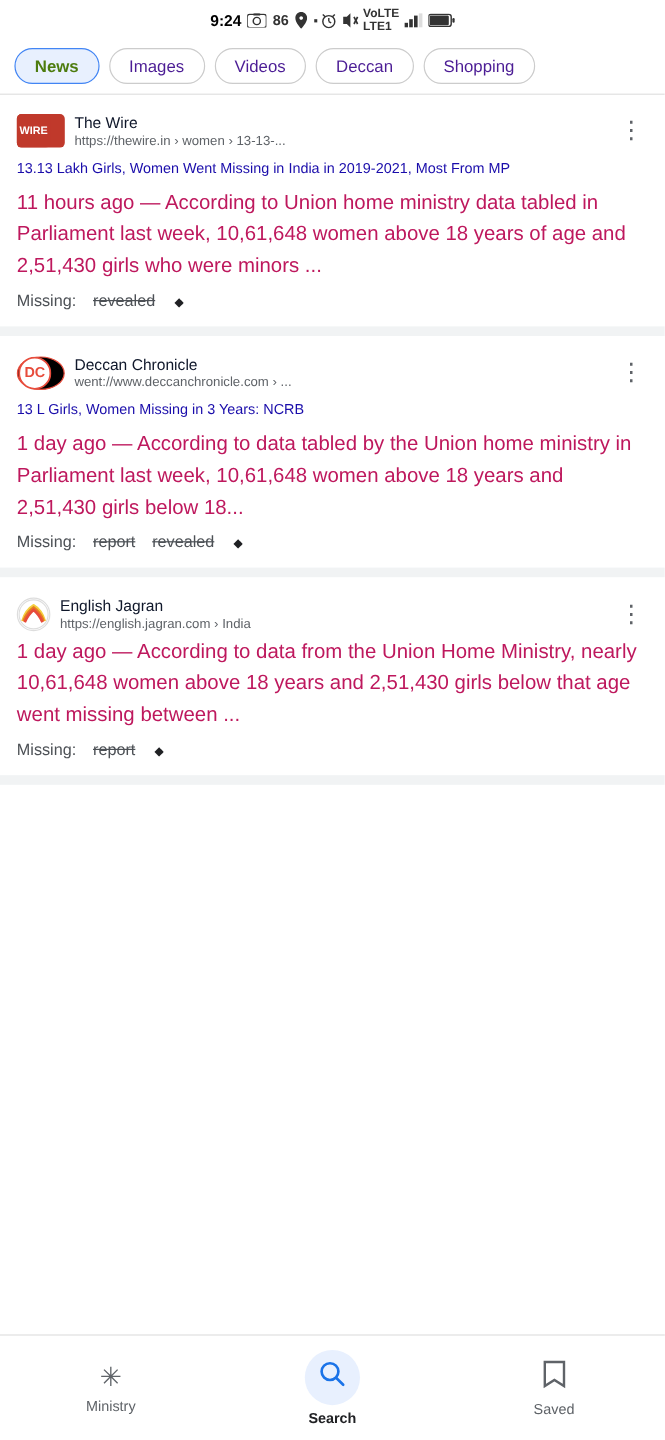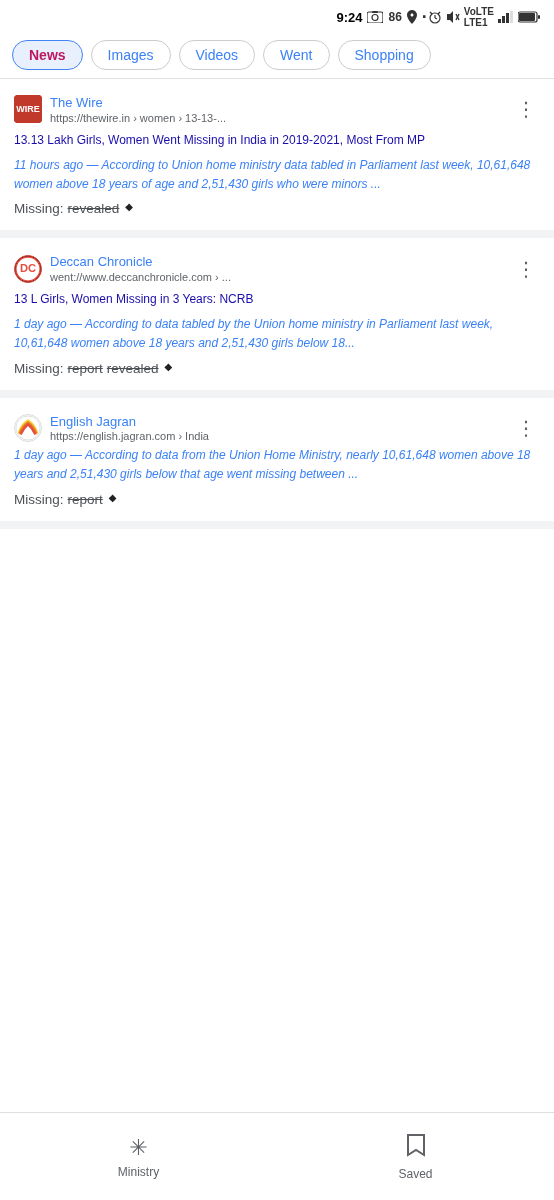--- a/index.html
+++ b/index.html
@@ -8,21 +8,21 @@
       font-family: Arial, sans-serif;
       background: #fff;
       width: 554px;
       min-height: 1200px;
       overflow-x: hidden;
     }
 
     
     .status-bar {
       display: flex;
-      justify-content: flex-end;
+      justify-content: center;
       align-items: center;
       padding: 6px 14px 4px;
       background: #fff;
       font-size: 13px;
       font-weight: 600;
     }
     .status-left { display: flex; align-items: center; gap: 5px; }
     .status-right { display: flex; align-items: center; gap: 4px; font-size: 11px; }
 
     
@@ -36,26 +36,26 @@
     }
     .filter-tabs::-webkit-scrollbar { display: none; }
     .filter-tab {
       border: 1.5px solid #ccc;
       border-radius: 20px;
       padding: 6px 16px;
       font-size: 14px;
       white-space: nowrap;
       cursor: pointer;
       background: #fff;
-      color: #3b82f6;
+      color: #4c1d95;
     }
     .filter-tab.active {
       background: #e8f0fe;
       border-color: #4285f4;
-      color: #be185d;
+      color: #4d7c0f;
       font-weight: 600;
     }
 
     
     .news-card {
       padding: 16px 14px 14px;
       border-bottom: 8px solid #f1f3f4;
     }
 
     .source-row {
@@ -63,21 +63,21 @@
       align-items: center;
       justify-content: space-between;
       margin-bottom: 4px;
     }
     .source-info {
       display: flex;
       align-items: center;
       gap: 8px;
     }
     .source-logo {
-      width: 28px;
+      width: 40px;
       height: 28px;
       border-radius: 4px;
       display: flex;
       align-items: center;
       justify-content: flex-start;
       font-size: 9px;
       font-weight: 900;
       color: #fff;
       flex-shrink: 0;
     }
@@ -87,21 +87,21 @@
       border: 1.5px solid #e74c3c;
       border-radius: 50%;
       color: #e74c3c;
       font-size: 10px;
       font-weight: 900;
     }
 
     .source-name-block {}
     .source-name {
       font-size: 13px;
-      color: #3b82f6;
+      color: #0f172a;
       font-weight: 500;
       line-height: 1.3;
     }
     .source-url {
       font-size: 11px;
       color: #5f6368;
     }
 
     .more-icon {
       color: #5f6368;
@@ -113,31 +113,30 @@
 
     .article-title {
       font-size: 12px;
       color: #1a0dab;
       line-height: 1.35;
       margin: 8px 0 8px;
       font-weight: 400;
     }
 
     .article-snippet {
-      font-size: 12px;
-      color: #3b82f6;
+      font-size: 17px;
+      color: #be185d;
       line-height: 1.55;
       margin-bottom: 8px;
-      font-style: italic;
     }
 
     .missing-row {
       display: flex;
-      align-items: flex-start;
-      gap: 4px;
+      align-items: flex-end;
+      gap: 14px;
       font-size: 13.5px;
       color: #4d5156;
       margin-top: 8px;
     }
     .missing-label { color: #4d5156; }
     .strikethrough {
       text-decoration: line-through;
       color: #4d5156;
     }
     .diamond {
@@ -243,21 +242,21 @@
       <rect x="1" y="2" width="16" height="8" rx="1" fill="#333"></rect>
       <rect x="20" y="4" width="2" height="4" rx="1" fill="#333"></rect>
     </svg>
   </div>
 </div>
 
 <div class="filter-tabs">
 <div class="filter-tab active">News</div>
     <div class="filter-tab">Images</div>
     <div class="filter-tab">Videos</div>
-    <div class="filter-tab">Went</div>
+    <div class="filter-tab">Deccan</div>
     <div class="filter-tab">Shopping</div>
   </div>
 
 <div>
 <div class="news-card">
       <div class="source-row">
         <div class="source-info">
           <div class="source-logo logo-wire">
             <svg width="28" height="28" viewBox="0 0 28 28">
               <rect width="28" height="28" rx="4" fill="#c0392b"></rect>
@@ -329,20 +328,31 @@
         <span class="diamond">◆</span>
       </div>
     </div>
   </div>
 
 <div class="bottom-nav">
   <div class="nav-item">
     <span class="nav-icon">✳</span>
     <span class="nav-label">Ministry</span>
   </div>
+  <div class="nav-item active">
+    <div class="search-bubble">
+      <span class="nav-icon">
+        <svg width="22" height="22" viewBox="0 0 22 22">
+          <circle cx="9" cy="9" r="7" fill="none" stroke="#1a73e8" stroke-width="2.2"></circle>
+          <line x1="14.5" y1="14.5" x2="20" y2="20" stroke="#1a73e8" stroke-width="2.2" stroke-linecap="round"></line>
+        </svg>
+      </span>
+    </div>
+    <span class="nav-label">Search</span>
+  </div>
   <div class="nav-item">
     <span class="nav-icon">
       <svg width="22" height="24" viewBox="0 0 22 24">
         <path d="M3 2h16v20l-8-5-8 5V2z" fill="none" stroke="#5f6368" stroke-width="2"></path>
       </svg>
     </span>
     <span class="nav-label">Saved</span>
   </div>
 </div>
 

